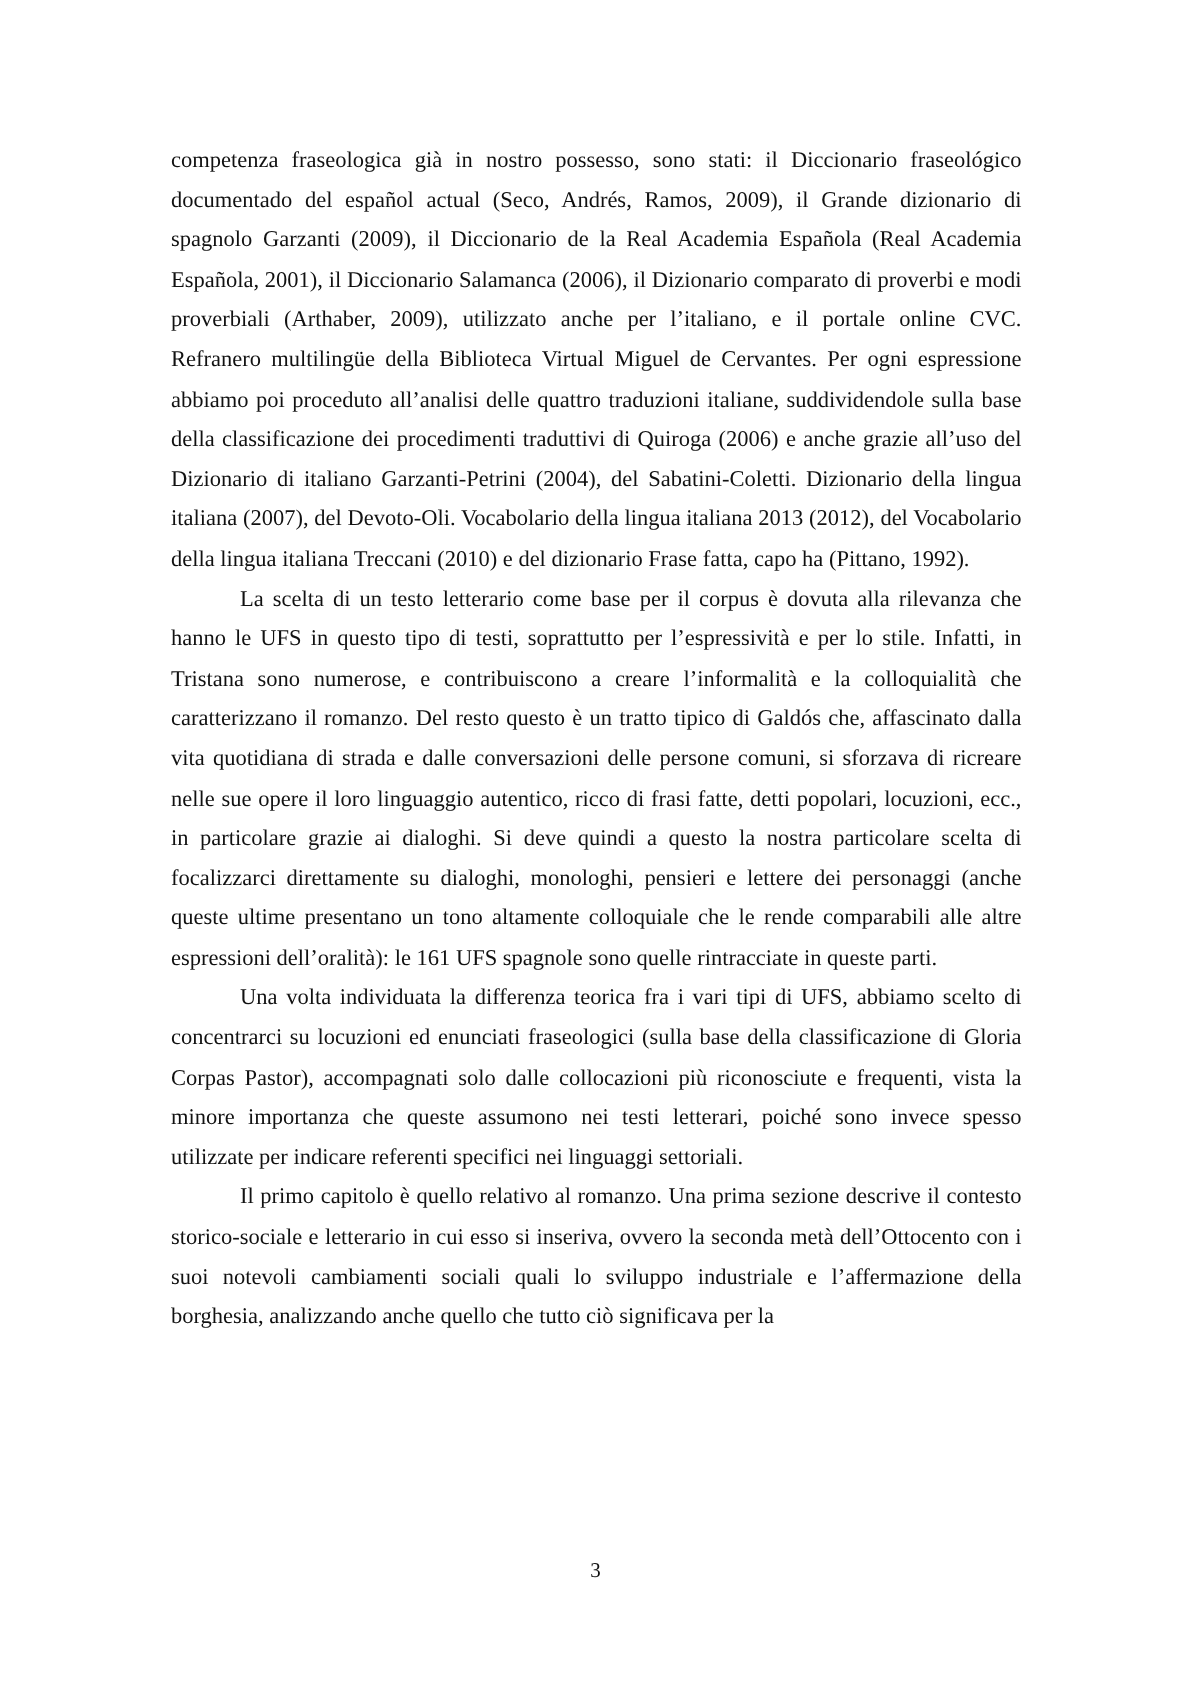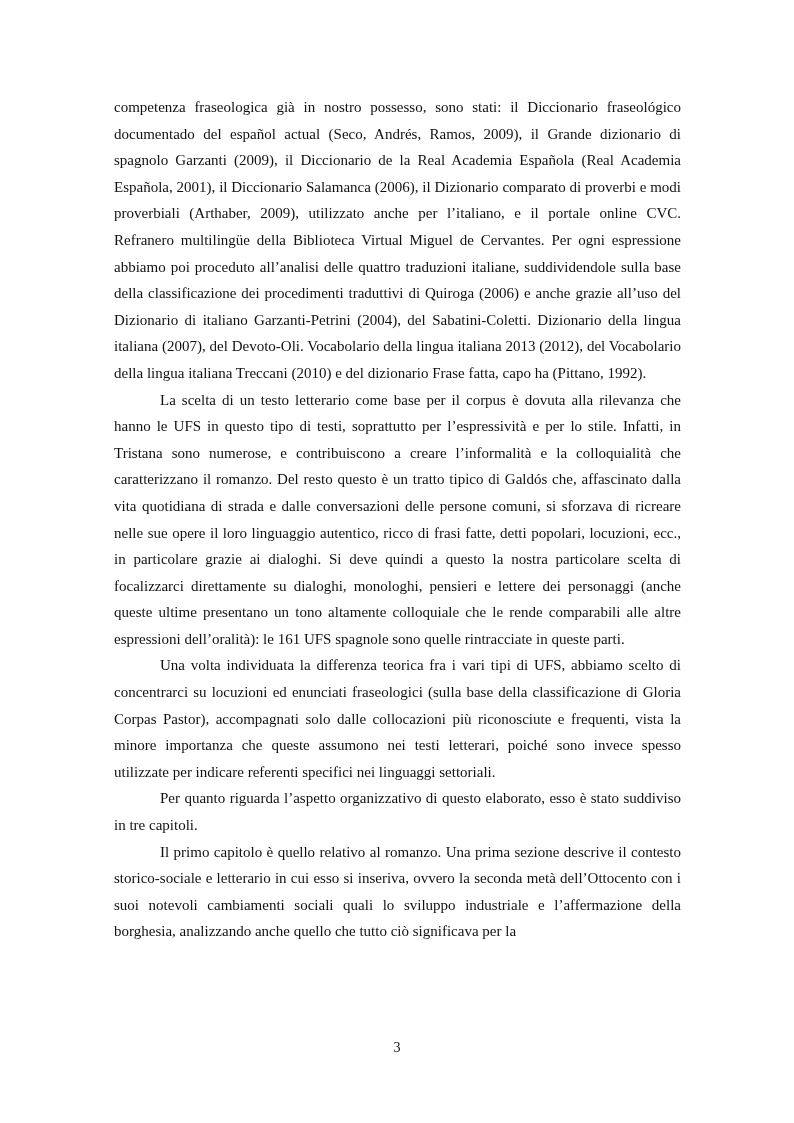--- a/index.html
+++ b/index.html
@@ -27,17 +27,16 @@
     color: #111111;
   }
 </style>
 </head>
 <body>
 
 <div class="page">
   <p>competenza fraseologica già in nostro possesso, sono stati: il Diccionario fraseológico documentado del español actual (Seco, Andrés, Ramos, 2009), il Grande dizionario di spagnolo Garzanti (2009), il Diccionario de la Real Academia Española (Real Academia Española, 2001), il Diccionario Salamanca (2006), il Dizionario comparato di proverbi e modi proverbiali (Arthaber, 2009), utilizzato anche per l’italiano, e il portale online CVC. Refranero multilingüe della Biblioteca Virtual Miguel de Cervantes. Per ogni espressione abbiamo poi proceduto all’analisi delle quattro traduzioni italiane, suddividendole sulla base della classificazione dei procedimenti traduttivi di Quiroga (2006) e anche grazie all’uso del Dizionario di italiano Garzanti-Petrini (2004), del Sabatini-Coletti. Dizionario della lingua italiana (2007), del Devoto-Oli. Vocabolario della lingua italiana 2013 (2012), del Vocabolario della lingua italiana Treccani (2010) e del dizionario Frase fatta, capo ha (Pittano, 1992).</p>
   <p class="indent">La scelta di un testo letterario come base per il corpus è dovuta alla rilevanza che hanno le UFS in questo tipo di testi, soprattutto per l’espressività e per lo stile. Infatti, in Tristana sono numerose, e contribuiscono a creare l’informalità e la colloquialità che caratterizzano il romanzo. Del resto questo è un tratto tipico di Galdós che, affascinato dalla vita quotidiana di strada e dalle conversazioni delle persone comuni, si sforzava di ricreare nelle sue opere il loro linguaggio autentico, ricco di frasi fatte, detti popolari, locuzioni, ecc., in particolare grazie ai dialoghi. Si deve quindi a questo la nostra particolare scelta di focalizzarci direttamente su dialoghi, monologhi, pensieri e lettere dei personaggi (anche queste ultime presentano un tono altamente colloquiale che le rende comparabili alle altre espressioni dell’oralità): le 161 UFS spagnole sono quelle rintracciate in queste parti.</p>
   <p class="indent">Una volta individuata la differenza teorica fra i vari tipi di UFS, abbiamo scelto di concentrarci su locuzioni ed enunciati fraseologici (sulla base della classificazione di Gloria Corpas Pastor), accompagnati solo dalle collocazioni più riconosciute e frequenti, vista la minore importanza che queste assumono nei testi letterari, poiché sono invece spesso utilizzate per indicare referenti specifici nei linguaggi settoriali.</p>
-  <p class="indent">Per quanto riguarda l’aspetto organizzativo di questo elaborato, esso è stato suddiviso in tre capitoli.</p>
   <p class="indent">Il primo capitolo è quello relativo al romanzo. Una prima sezione descrive il contesto storico-sociale e letterario in cui esso si inseriva, ovvero la seconda metà dell’Ottocento con i suoi notevoli cambiamenti sociali quali lo sviluppo industriale e l’affermazione della borghesia, analizzando anche quello che tutto ciò significava per la</p>
 </div>
 
 <div class="page-number">3</div>
 
 </body></html>

